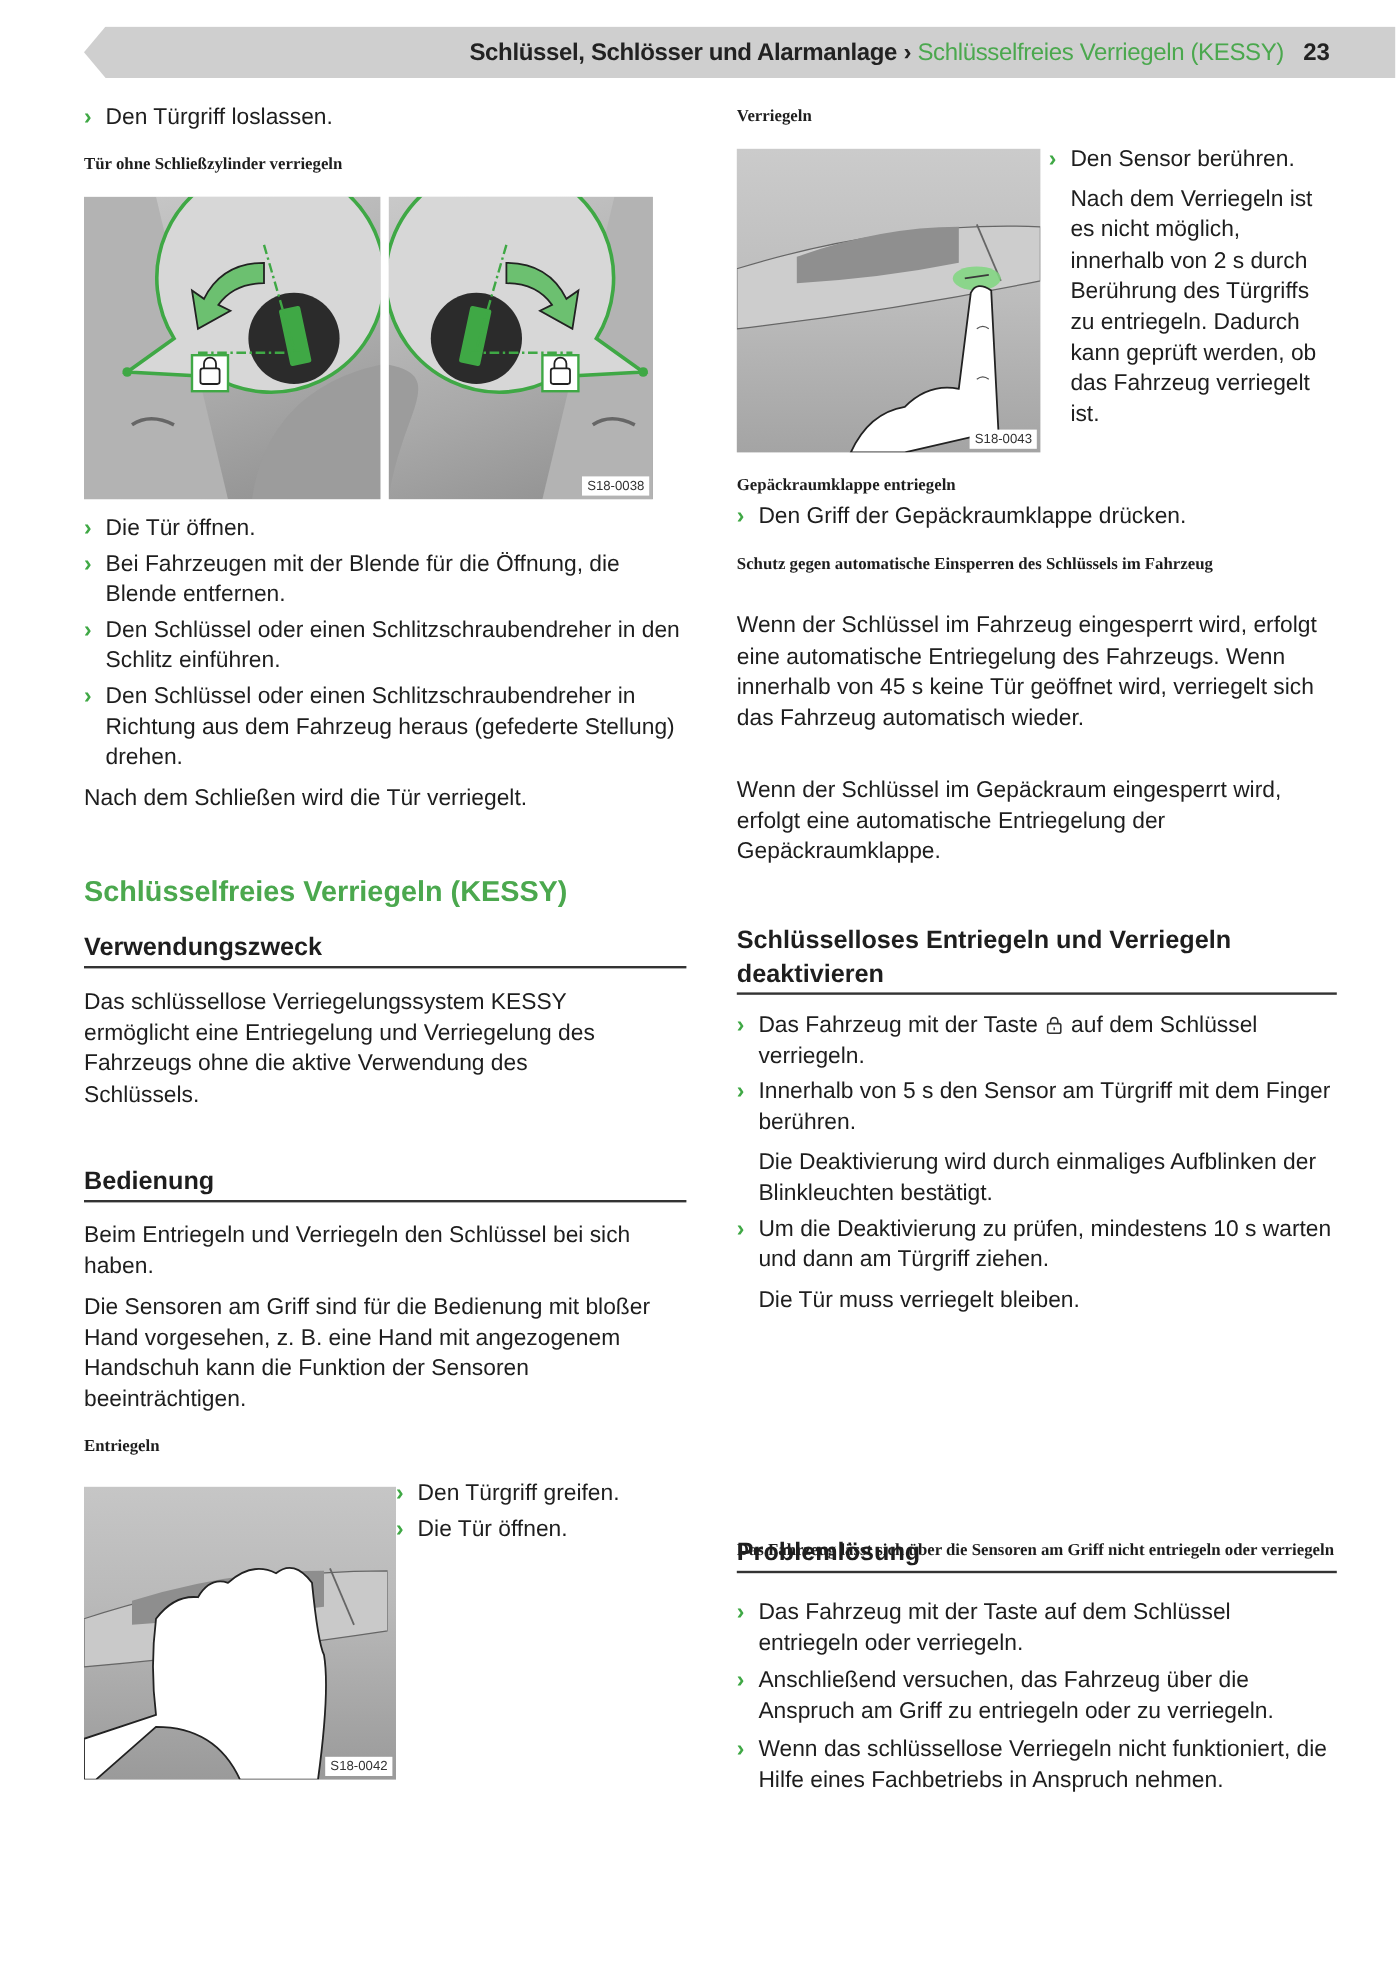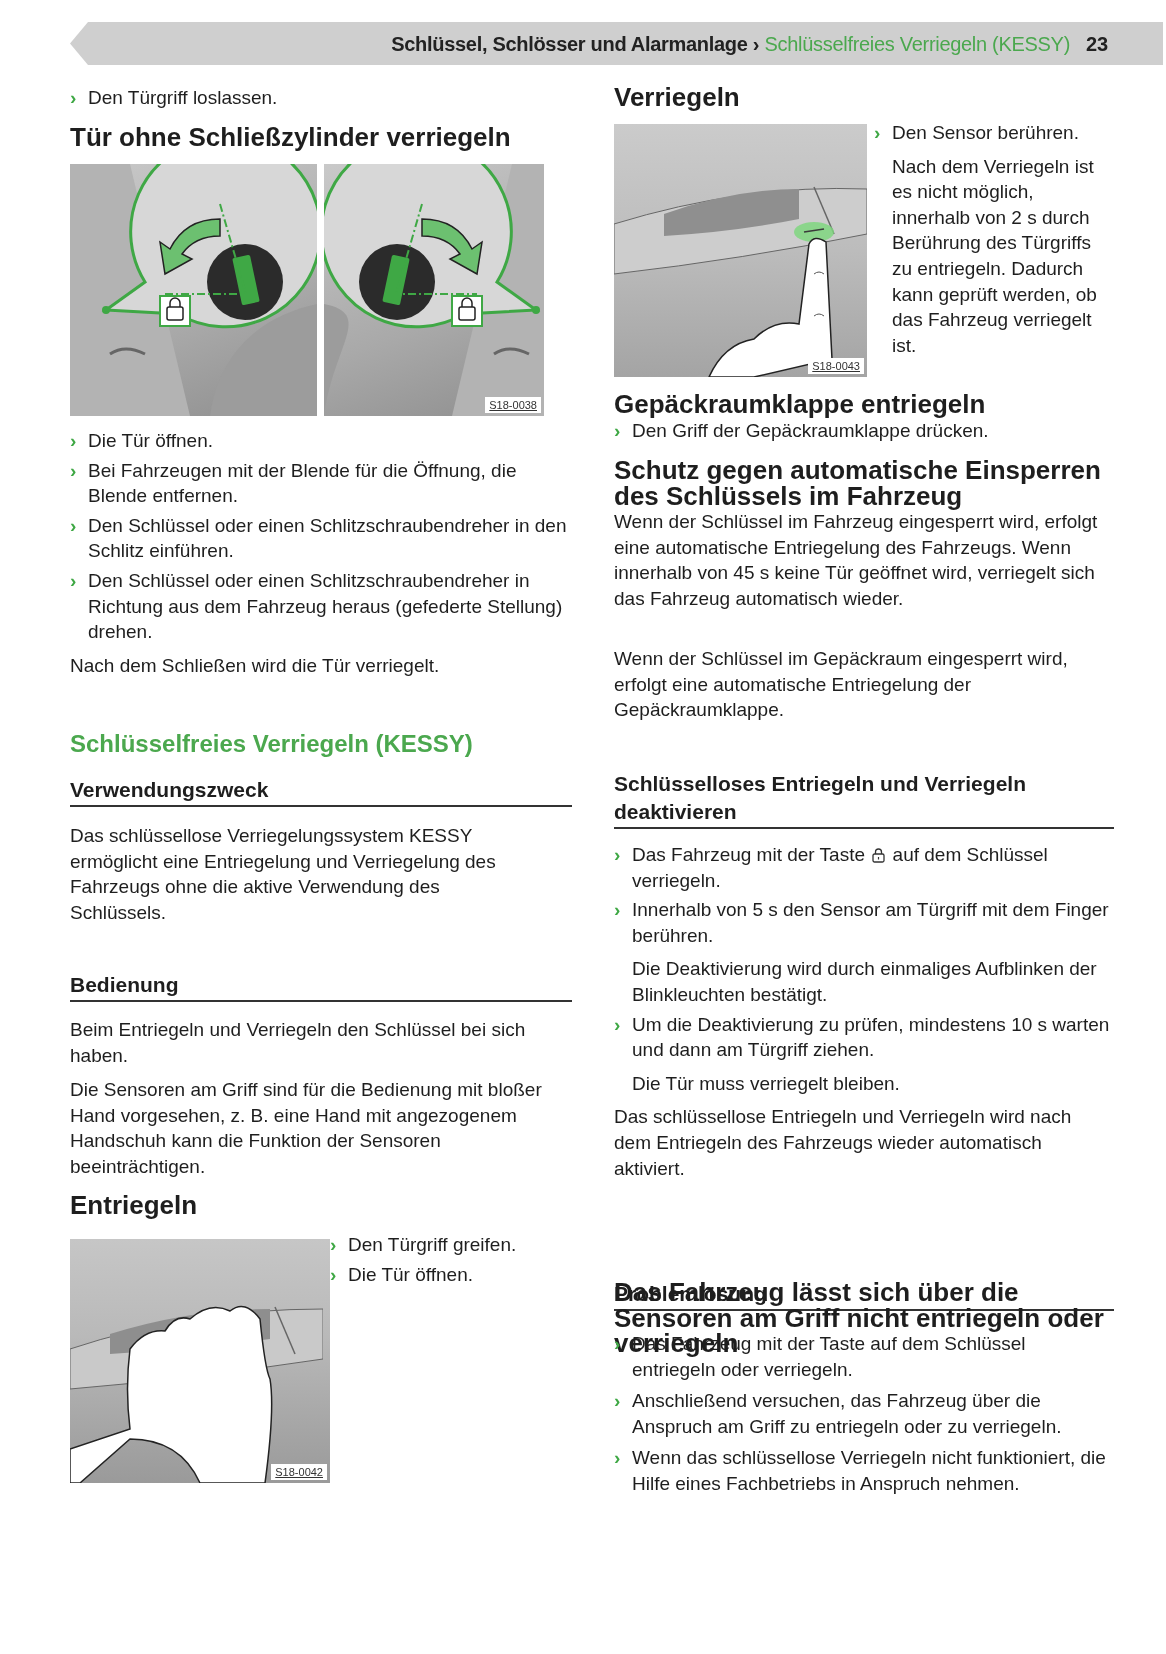--- a/index.html
+++ b/index.html
@@ -18,30 +18,30 @@
   .header-text .sep { font-weight: bold; color: #222; }
   .header-text .current { color: #4ba84e; font-weight: normal; }
   .page-num { position: absolute; left: 1086px; top: 32px; font-size: 20px; line-height: 24px; font-weight: bold; color: #222; }
 
   .col { position: absolute; top: 0; }
   .left { left: 70px; width: 502px; }
   .right { left: 614px; width: 500px; }
 
   .abs { position: absolute; }
   .p { font-size: 19px; line-height: 25.6px; color: #1e1e1e; }
-  .h4 { font-size: 26px; line-height: 25.6px; font-weight: bold; color: #1e1e1e; }
+  .h4 { font-size: 14px; line-height: 25.6px; font-weight: bold; color: #1e1e1e; font-family: Liberation Serif, serif; }
   .h3 { font-size: 21px; line-height: 28px; font-weight: bold; color: #1e1e1e; border-bottom: 2px solid #333; padding-bottom: 1px; }
   .h2 { font-size: 24px; line-height: 30px; font-weight: bold; color: #4ba84e; }
 
   .step { position: relative; padding-left: 18px; font-size: 19px; line-height: 25.6px; }
   .step .chev { position: absolute; left: 0; top: 0; color: #3fa845; font-weight: bold; font-size: 19px; }
   .indent { padding-left: 18px; }
 
   .figure { position: absolute; overflow: hidden; background: linear-gradient(160deg, #c9c9c9 0%, #a9a9a9 60%, #8e8e8e 100%); }
-  .fig-label { position: absolute; right: 3px; bottom: 3px; background: #fff; font-size: 11px; line-height: 14px; padding: 1px 4px; color: #333; text-decoration: underline; }
+  .fig-label { position: absolute; right: 3px; bottom: 3px; background: #fff; font-size: 11px; line-height: 14px; padding: 1px 4px; color: #333; }
   svg { display: block; }
   .lock-glyph { display: inline-block; vertical-align: -2px; margin: 0 2px; }
 </style>
 </head>
 <body>
 
 <div class="header-band"></div>
 <div class="header-text" style="right:96px;">
   <span>Schlüssel, Schlösser und Alarmanlage</span>
   <span class="sep">›</span>
@@ -197,21 +197,20 @@
     <div class="step" style="margin-bottom:8px;">
       <span class="chev">›</span>
       <span>Innerhalb von 5 s den Sensor am Türgriff mit dem Finger berühren.</span>
     </div>
     <div class="p indent" style="margin-bottom:4px;">Die Deaktivierung wird durch einmaliges Aufblinken der Blinkleuchten bestätigt.</div>
     <div class="step" style="margin-bottom:8px;">
       <span class="chev">›</span>
       <span>Um die Deaktivierung zu prüfen, mindestens 10 s warten und dann am Türgriff ziehen.</span>
     </div>
     <div class="p indent" style="margin-bottom:8px;">Die Tür muss verriegelt bleiben.</div>
-    <div class="p" style="width:480px;">Das schlüssellose Entriegeln und Verriegeln wird nach dem Entriegeln des Fahrzeugs wieder automatisch aktiviert.</div>
   </div>
 
   <div class="abs h3" style="top:1280px; width:500px;">Problemlösung</div>
   <div class="abs h4" style="top:1280px; width:500px;">Das Fahrzeug lässt sich über die Sensoren am Griff nicht entriegeln oder verriegeln</div>
 
   <div class="abs" style="top:1331px; width:500px;">
     <div class="step" style="margin-bottom:6px;">
       <span class="chev">›</span>
       <span>Das Fahrzeug mit der Taste auf dem Schlüssel entriegeln oder verriegeln.</span>
     </div>

